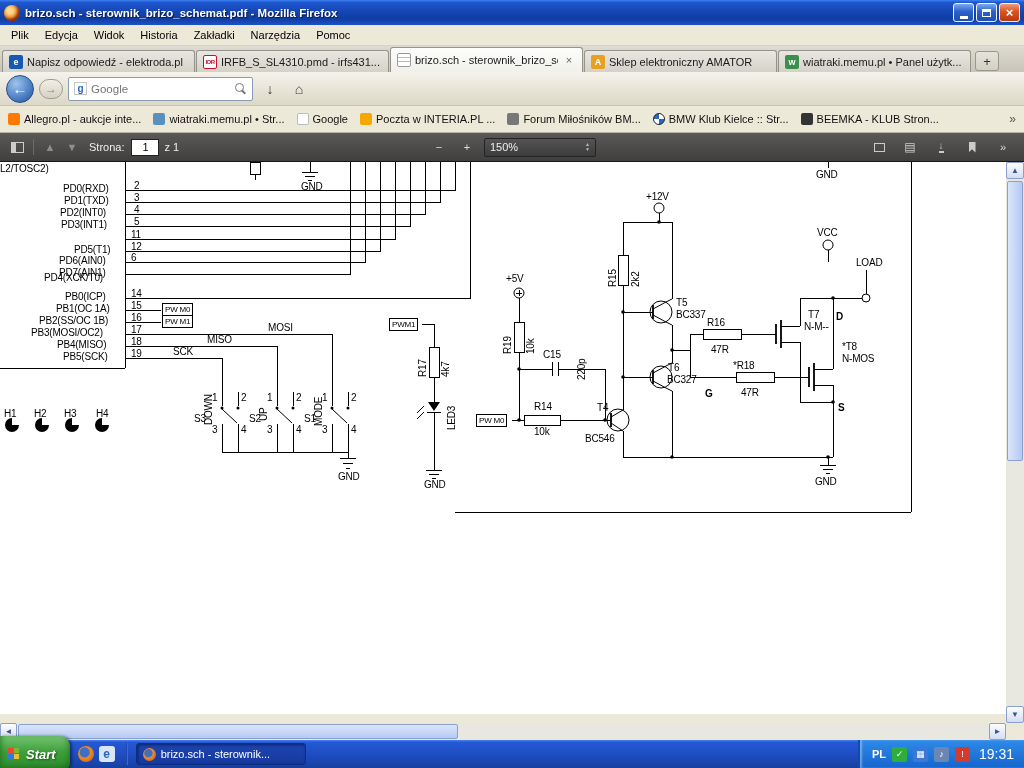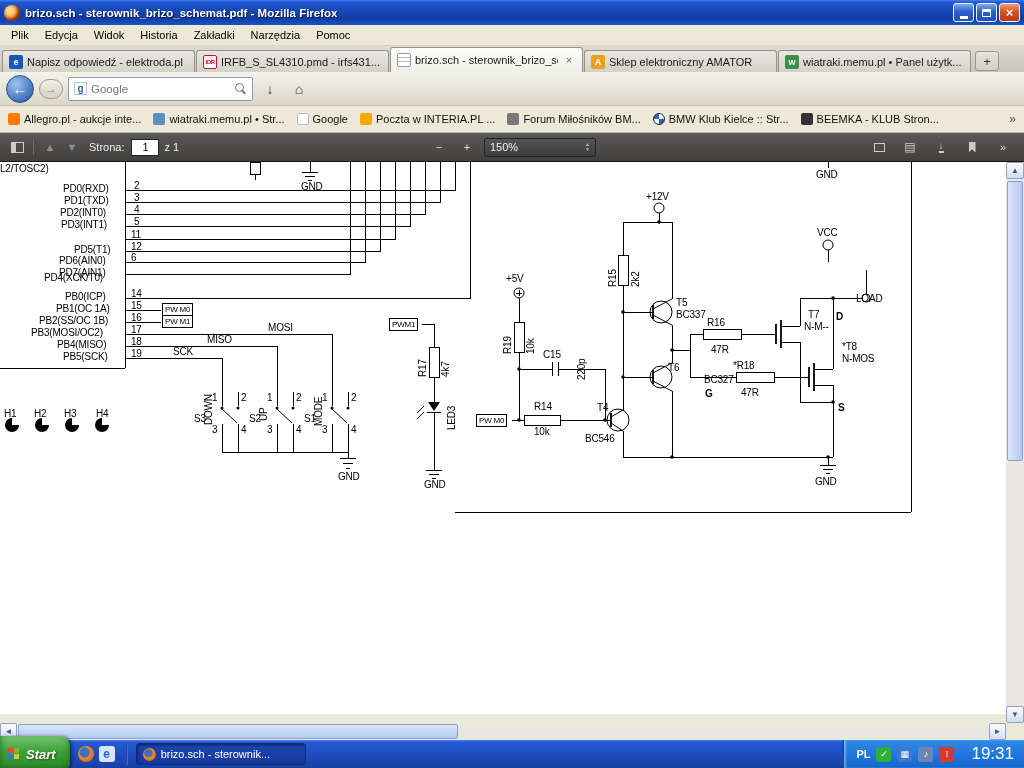--- a/index.html
+++ b/index.html
@@ -113,21 +113,21 @@
   .q-ff { background:radial-gradient(circle at 42% 40%,#3f6fc0 0 34%,#f08a24 42%,#c2550e 100%); }
   .q-ie { background:#d8e6f6; color:#2a66c8; font-size:12px; font-weight:bold; display:flex; align-items:center; justify-content:center; border-radius:3px; }
   .tbdiv { width:2px; height:22px; background:linear-gradient(90deg,#10349c,#4a7af0); margin:0 3px; flex:none; }
   .taskbtn { width:170px; height:22px; margin-left:5px; background:linear-gradient(180deg,#1d44b0,#163a9e); border:1px solid #0e2d80; border-radius:3px; display:flex; align-items:center; gap:5px; padding:0 6px; color:#fff; font-size:11px; box-shadow:inset 1px 1px 3px #0a2468; overflow:hidden; }
   .taskbtn .qicon { width:13px; height:13px; flex:none; }
   .tasklabel { white-space:nowrap; overflow:hidden; }
   .tray { margin-left:auto; height:28px; display:flex; align-items:center; gap:6px; padding:0 10px 0 12px; background:linear-gradient(180deg,#2e8ae8,#1565cd); border-left:2px solid #0f4bb0; box-shadow:inset 2px 0 2px rgba(255,255,255,.35); }
   .lang { color:#fff; font-size:11px; font-weight:bold; }
   .trayicon { width:15px; height:15px; border-radius:2px; display:flex; align-items:center; justify-content:center; font-size:9px; color:#fff; flex:none; }
   .t-shield { background:#2fae3c; } .t-net { background:#3b78d6; } .t-vol { background:#6b85b5; } .t-av { background:#d23b2f; }
-  .clock { color:#fff; font-size:17px; margin-left:11px; }
+  .clock { color:#fff; font-size:14px; margin-left:3px; }
 </style>
 </head>
 <body>
 
 <div class="window">
 
   <div class="titlebar">
     <span class="ff-icon"></span>
     <span class="titletext">brizo.sch - sterownik_brizo_schemat.pdf - Mozilla Firefox</span>
     <span class="winbtns">
@@ -389,34 +389,34 @@
         <span class="sl" style="left: 534px; top: 240px;">R14</span>
         <span class="sl" style="left: 534px; top: 265px;">10k</span>
         <span class="sl" style="left: 597px; top: 241px;">T4</span>
         <span class="sl" style="left: 585px; top: 272px;">BC546</span>
         <span class="sl" style="left: 646px; top: 30px;">+12V</span>
         <span class="sl rot" style="left: 608px; top: 125px;">R15</span>
         <span class="sl rot" style="left: 631px; top: 125px;">2k2</span>
         <span class="sl" style="left: 676px; top: 136px;">T5</span>
         <span class="sl" style="left: 676px; top: 148px;">BC337</span>
         <span class="sl" style="left: 668px; top: 201px;">T6</span>
-        <span class="sl" style="left: 688px; top: 213px; padding-left: 16px;">BC327</span>
+        <span class="sl" style="left: 651px; top: 213px; padding-left: 16px;">BC327</span>
         <span class="sl" style="left: 707px; top: 156px;">R16</span>
         <span class="sl" style="left: 711px; top: 183px;">47R</span>
         <span class="sl" style="left: 733px; top: 199px;">*R18</span>
         <span class="sl" style="left: 741px; top: 226px;">47R</span>
         <span class="sl bold" style="left: 705px; top: 227px;">G</span>
         <span class="sl" style="left: 808px; top: 148px;">T7</span>
         <span class="sl" style="left: 804px; top: 160px;">N-M--</span>
         <span class="sl bold" style="left: 836px; top: 150px;">D</span>
         <span class="sl" style="left: 842px; top: 180px;">*T8</span>
         <span class="sl" style="left: 842px; top: 192px;">N-MOS</span>
         <span class="sl bold" style="left: 838px; top: 241px;">S</span>
         <span class="sl" style="left: 817px; top: 66px;">VCC</span>
-        <span class="sl" style="left: 856px; top: 96px; margin-top: 36px;">LOAD</span>
+        <span class="sl" style="left: 856px; top: 96px;">LOAD</span>
         <span class="sl" style="left: 815px; top: 315px;">GND</span>
         <span class="sl" style="left: 816px; top: 8px;">GND</span>
         <span class="sl" style="left: 301px; top: 20px;">GND</span>
       </div>
   </div>
 
   <div class="vscroll">
     <div class="sbtn vup">▲</div>
     <div class="vthumb"></div>
     <div class="sbtn vdn">▼</div>

